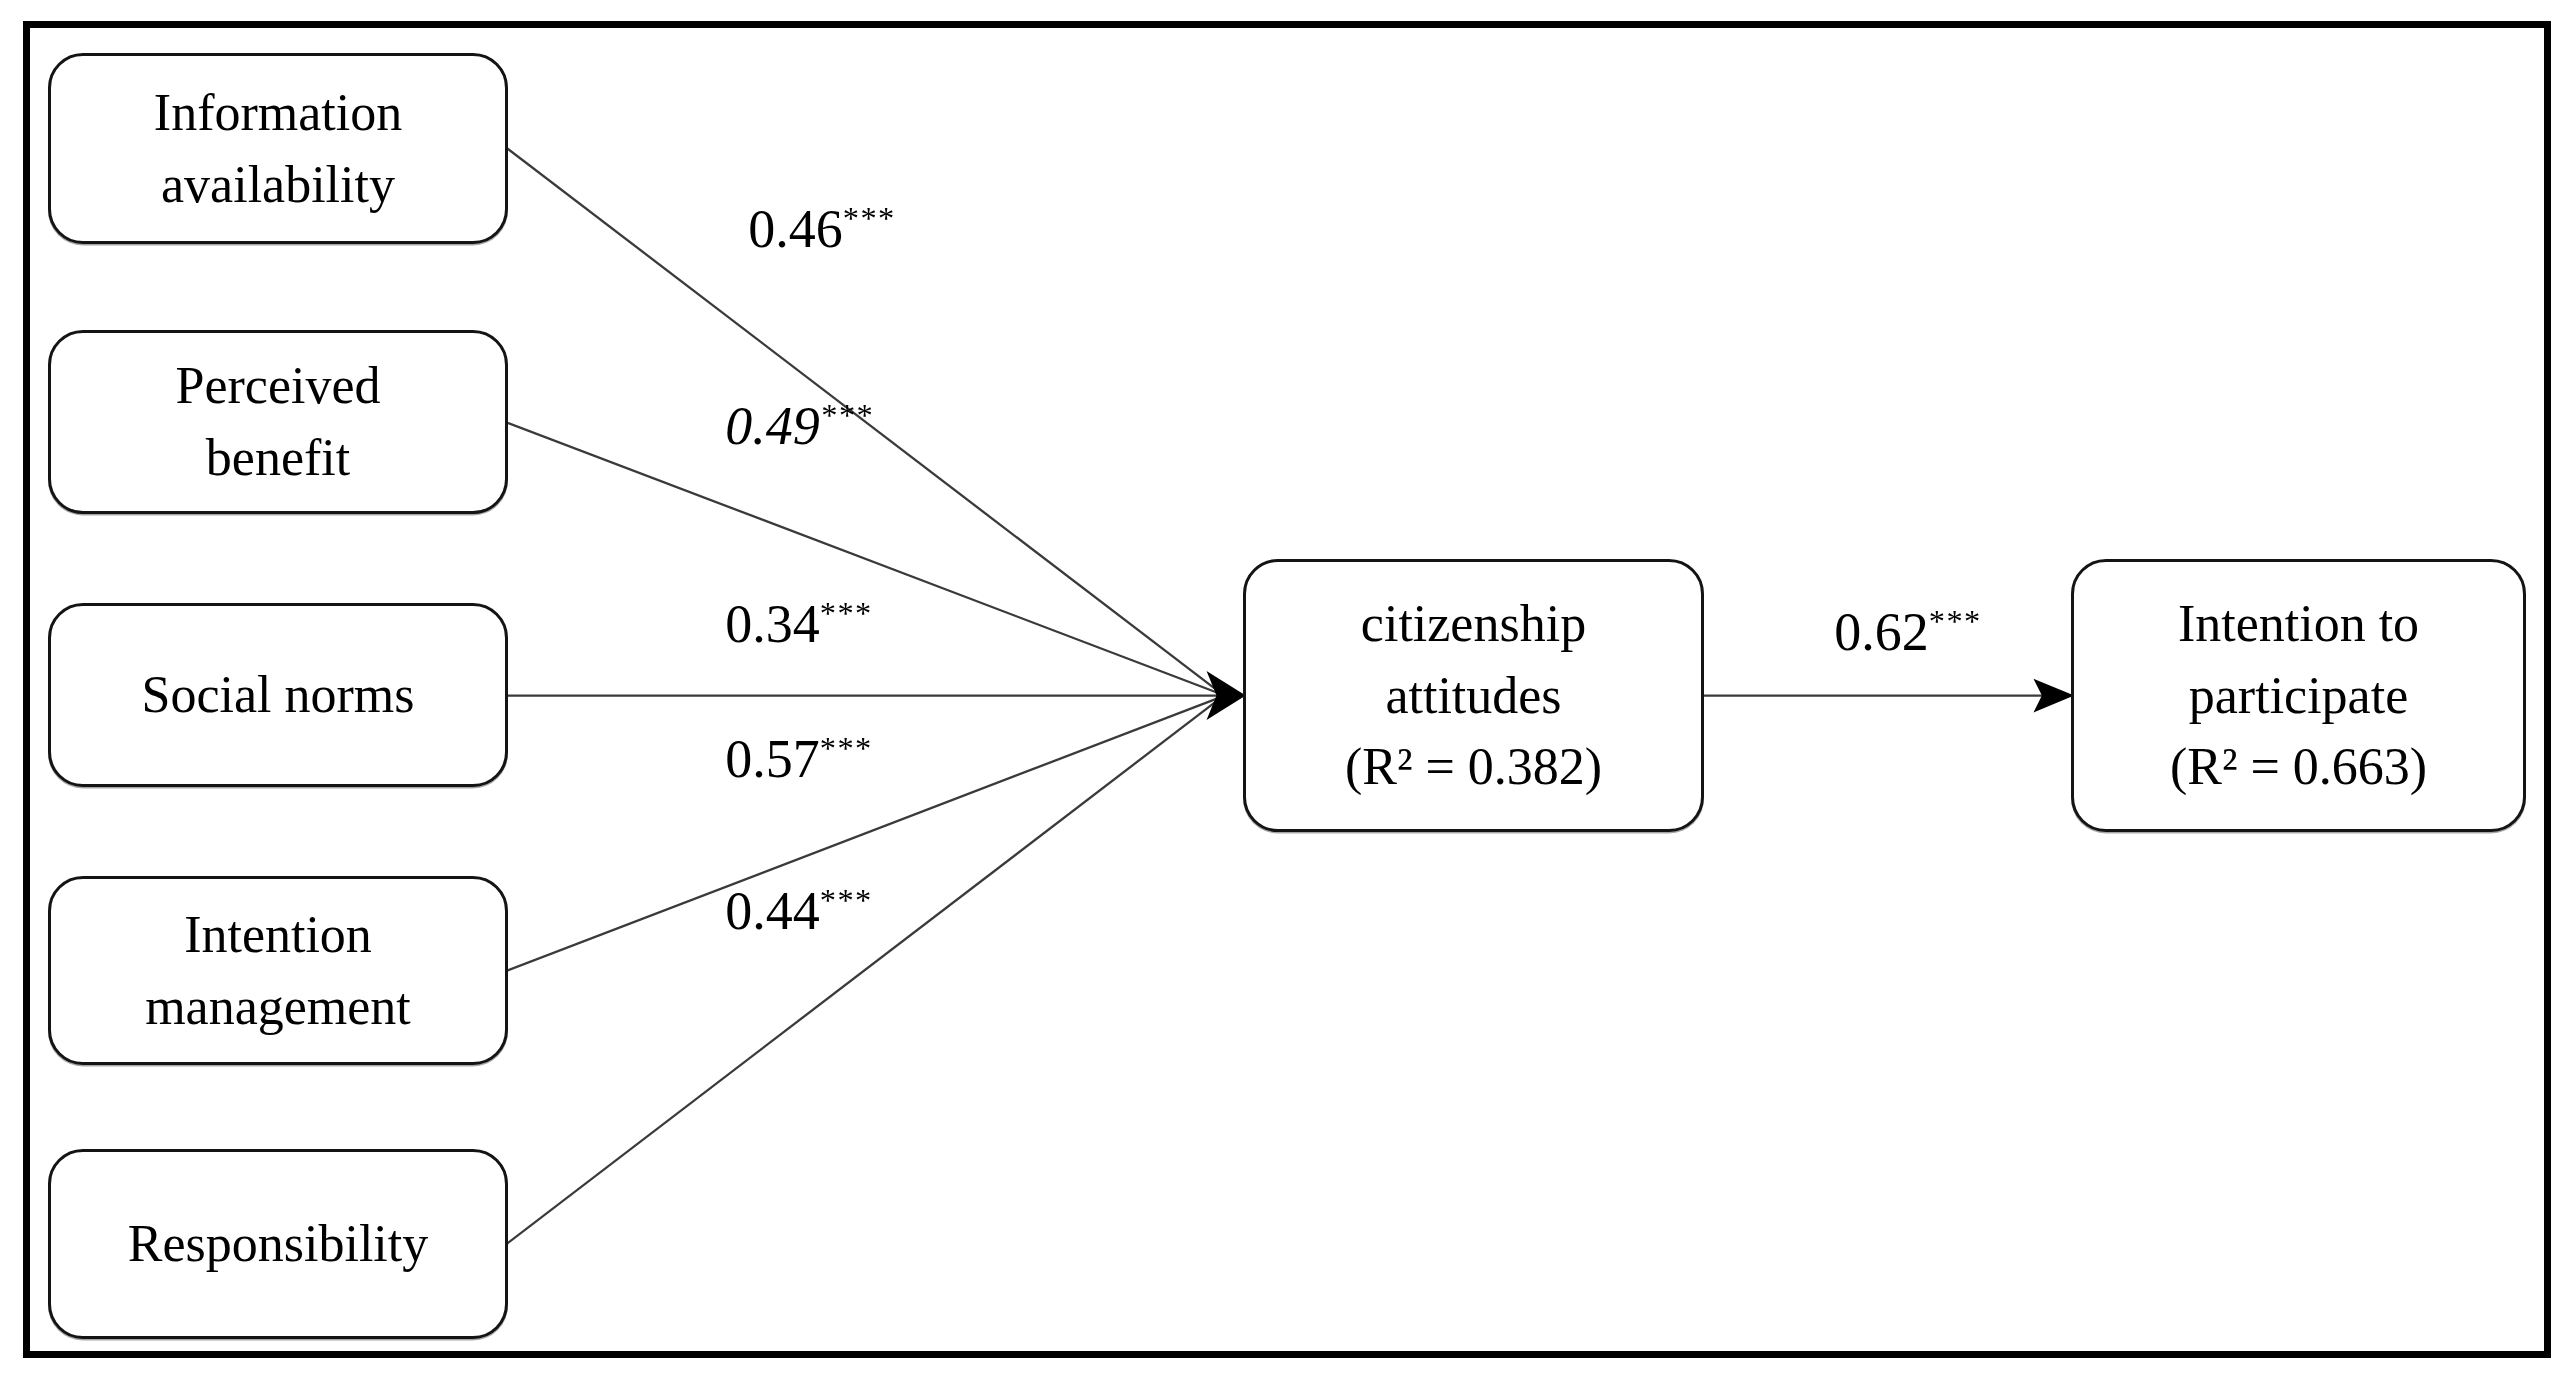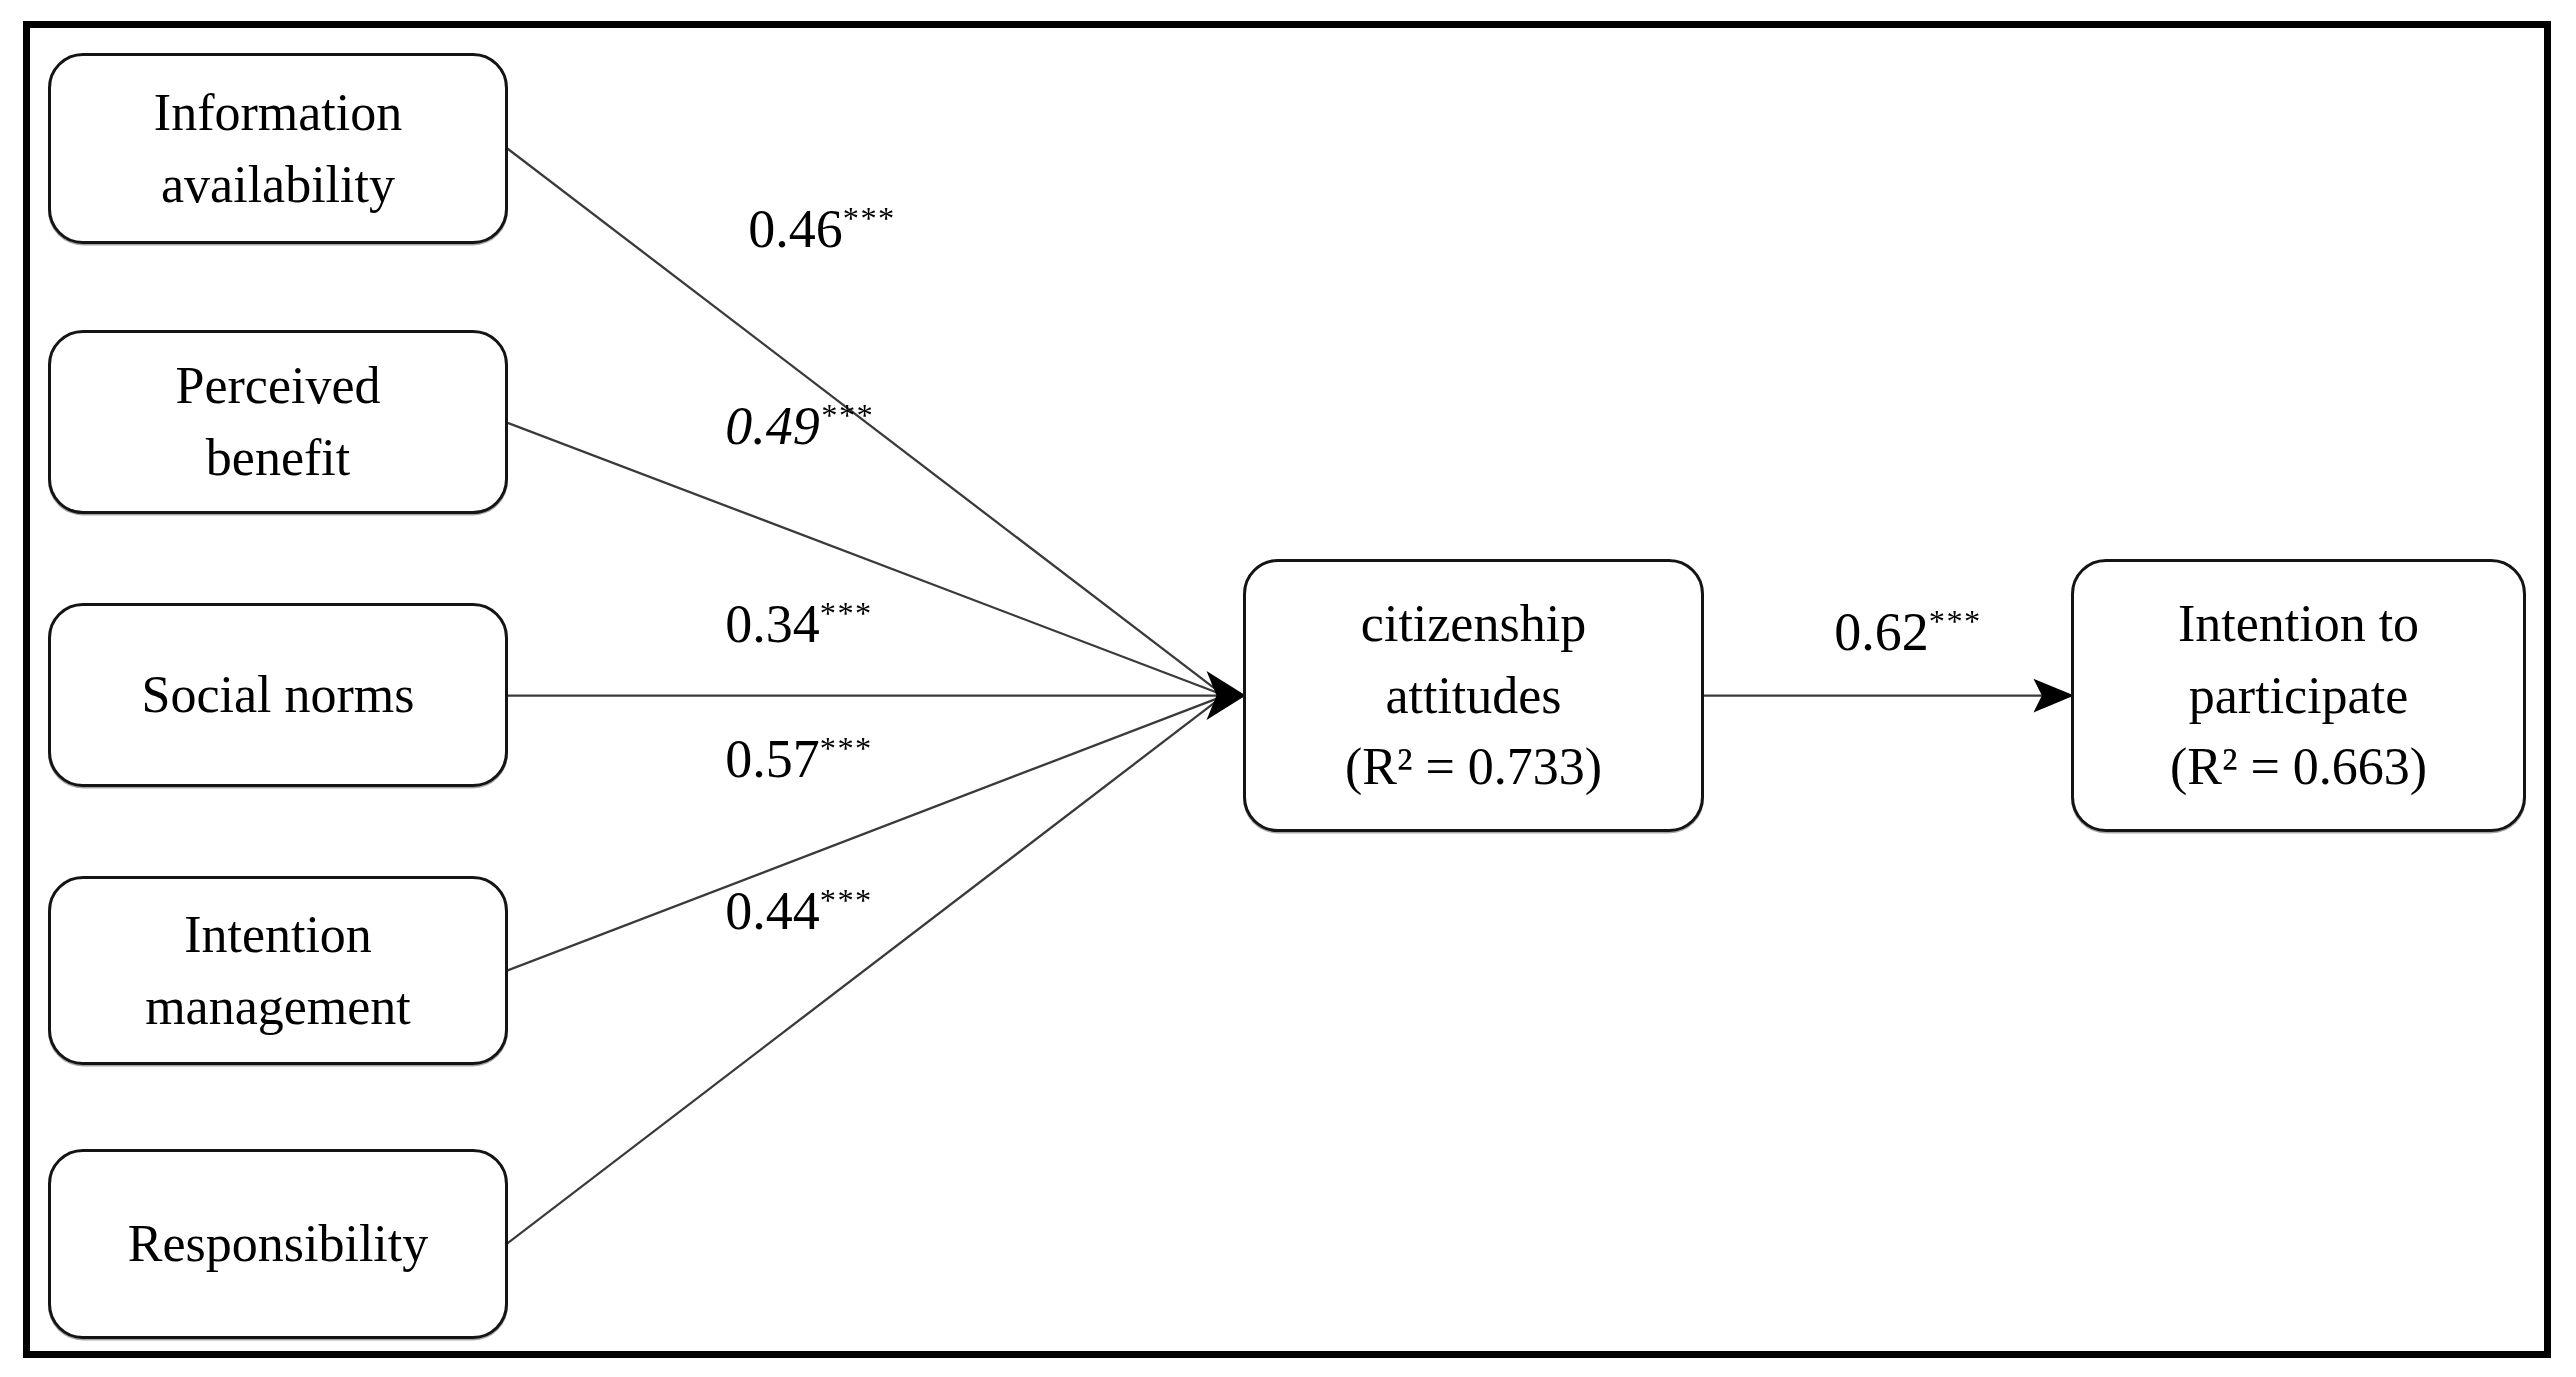--- a/index.html
+++ b/index.html
@@ -93,21 +93,21 @@
     <span>management</span>
   </div>
 
   <div class="node" style="left:48px; top:1149px; width:460px; height:190px;">
     <span>Responsibility</span>
   </div>
 
   <div class="node" style="left:1243px; top:559px; width:461px; height:273px;">
     <span>citizenship</span>
     <span>attitudes</span>
-    <span>(R² = 0.733)</span>
+    <span>(R² = 0.382)</span>
   </div>
 
   <div class="node" style="left:2071px; top:559px; width:455px; height:273px;">
     <span>Intention to</span>
     <span>participate</span>
     <span>(R² = 0.663)</span>
   </div>
 
   <div class="coef" style="left:799px; top:229px;margin-left:23px;">
     <span>0.46</span><sup>***</sup>

